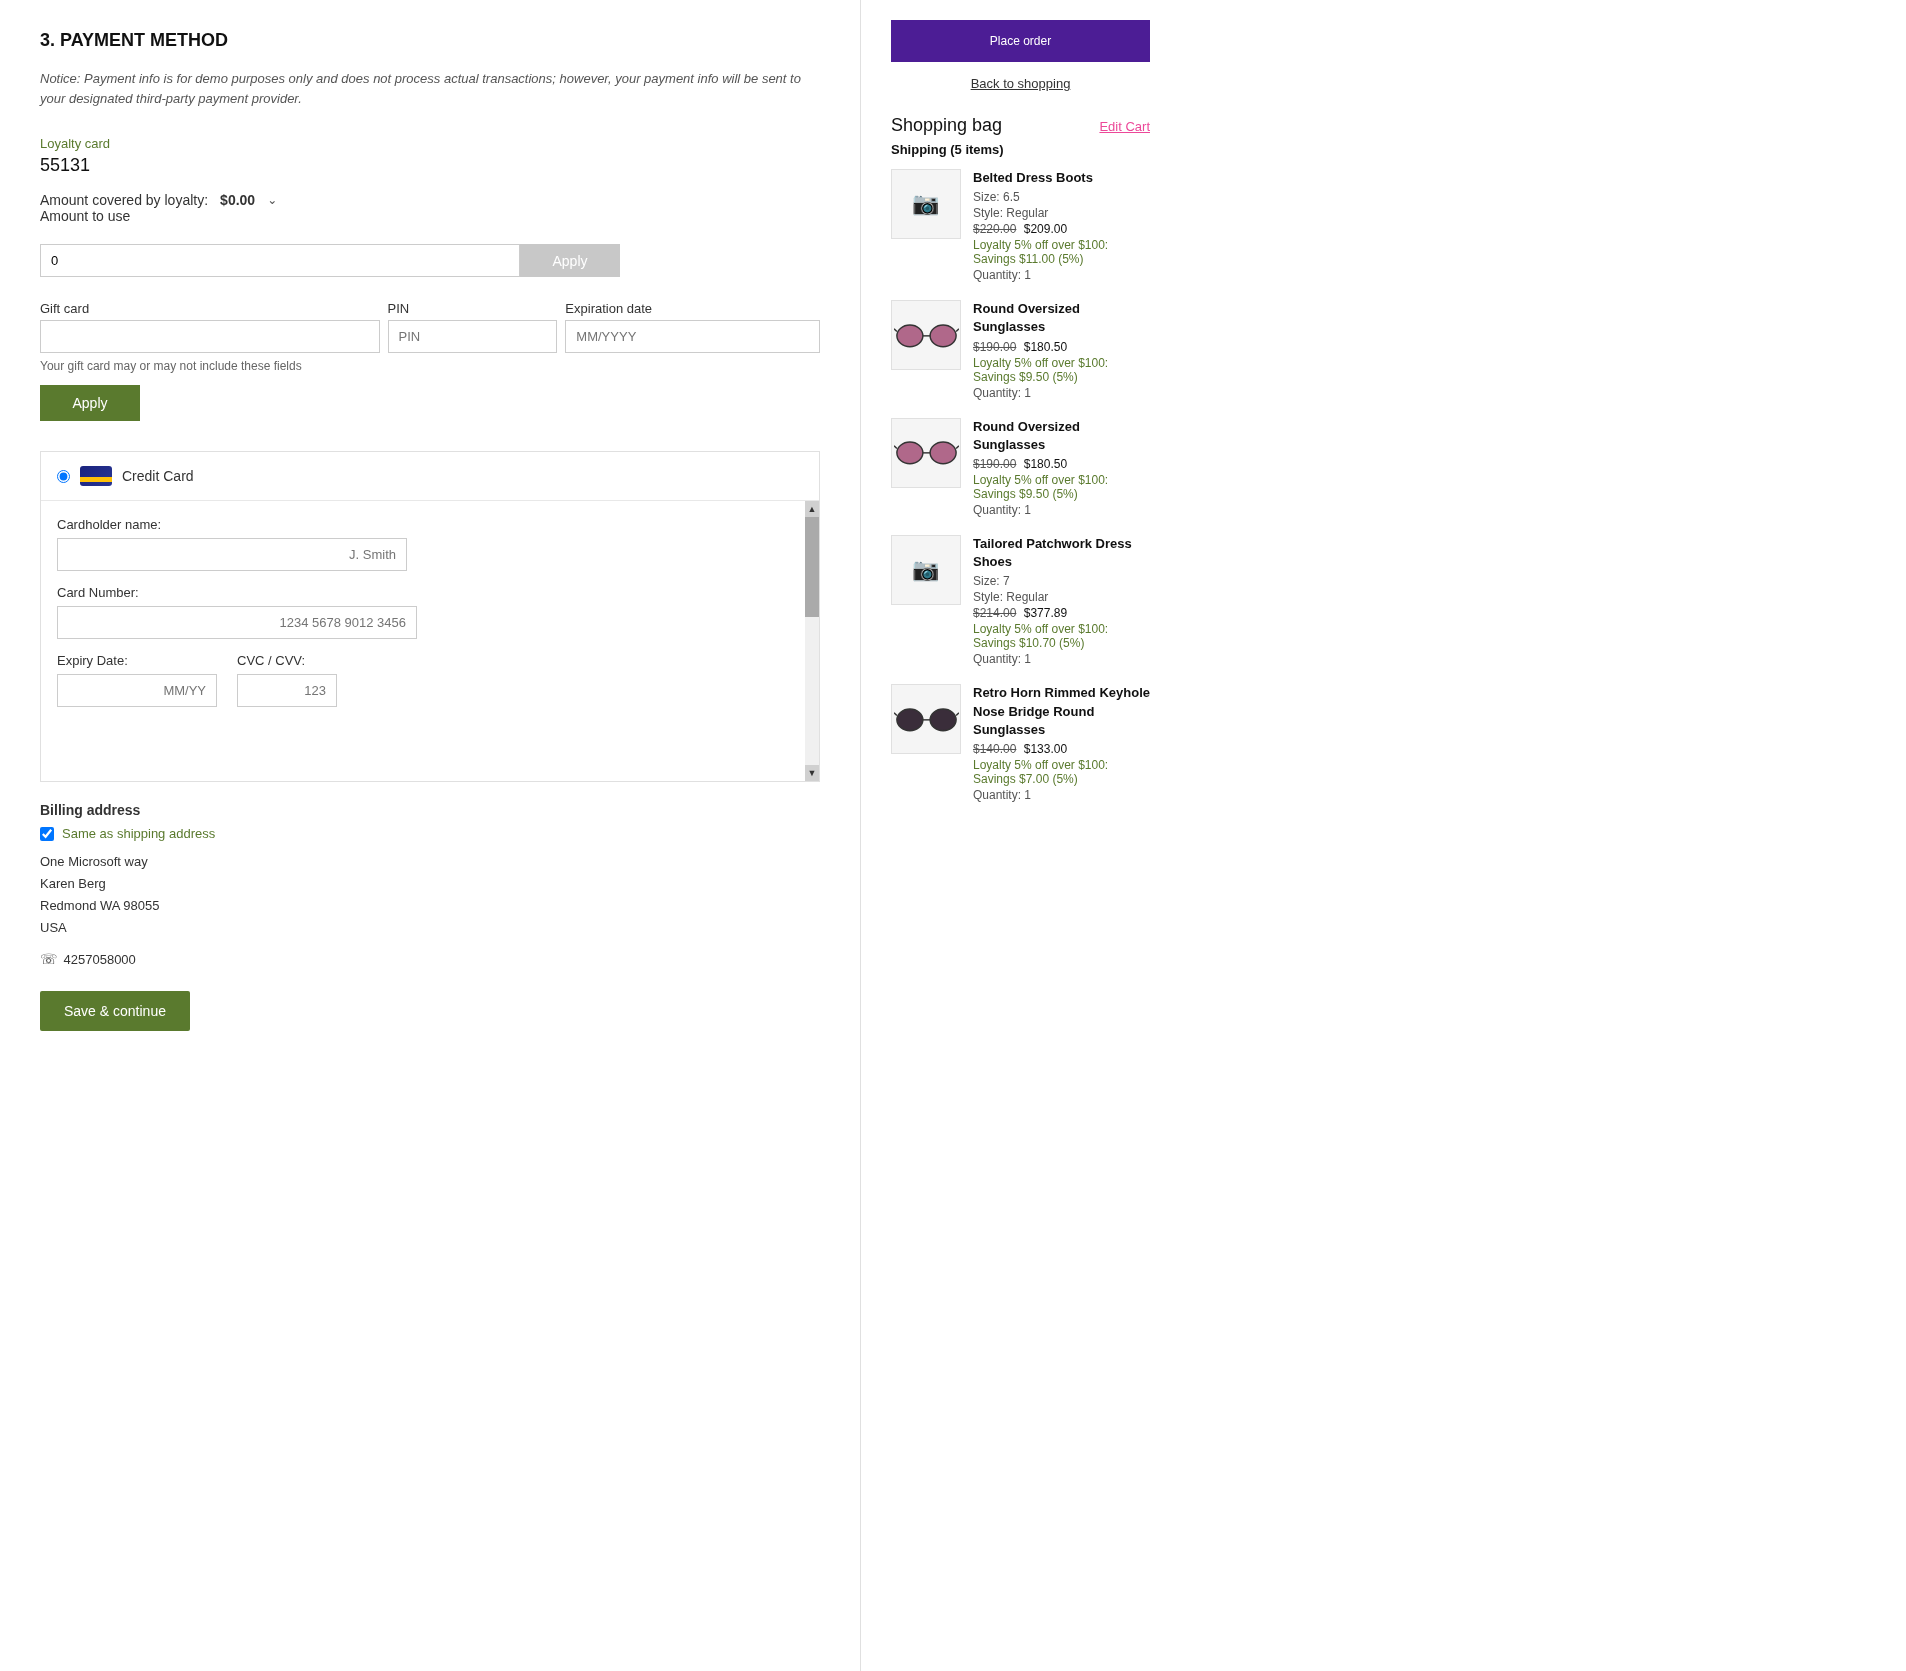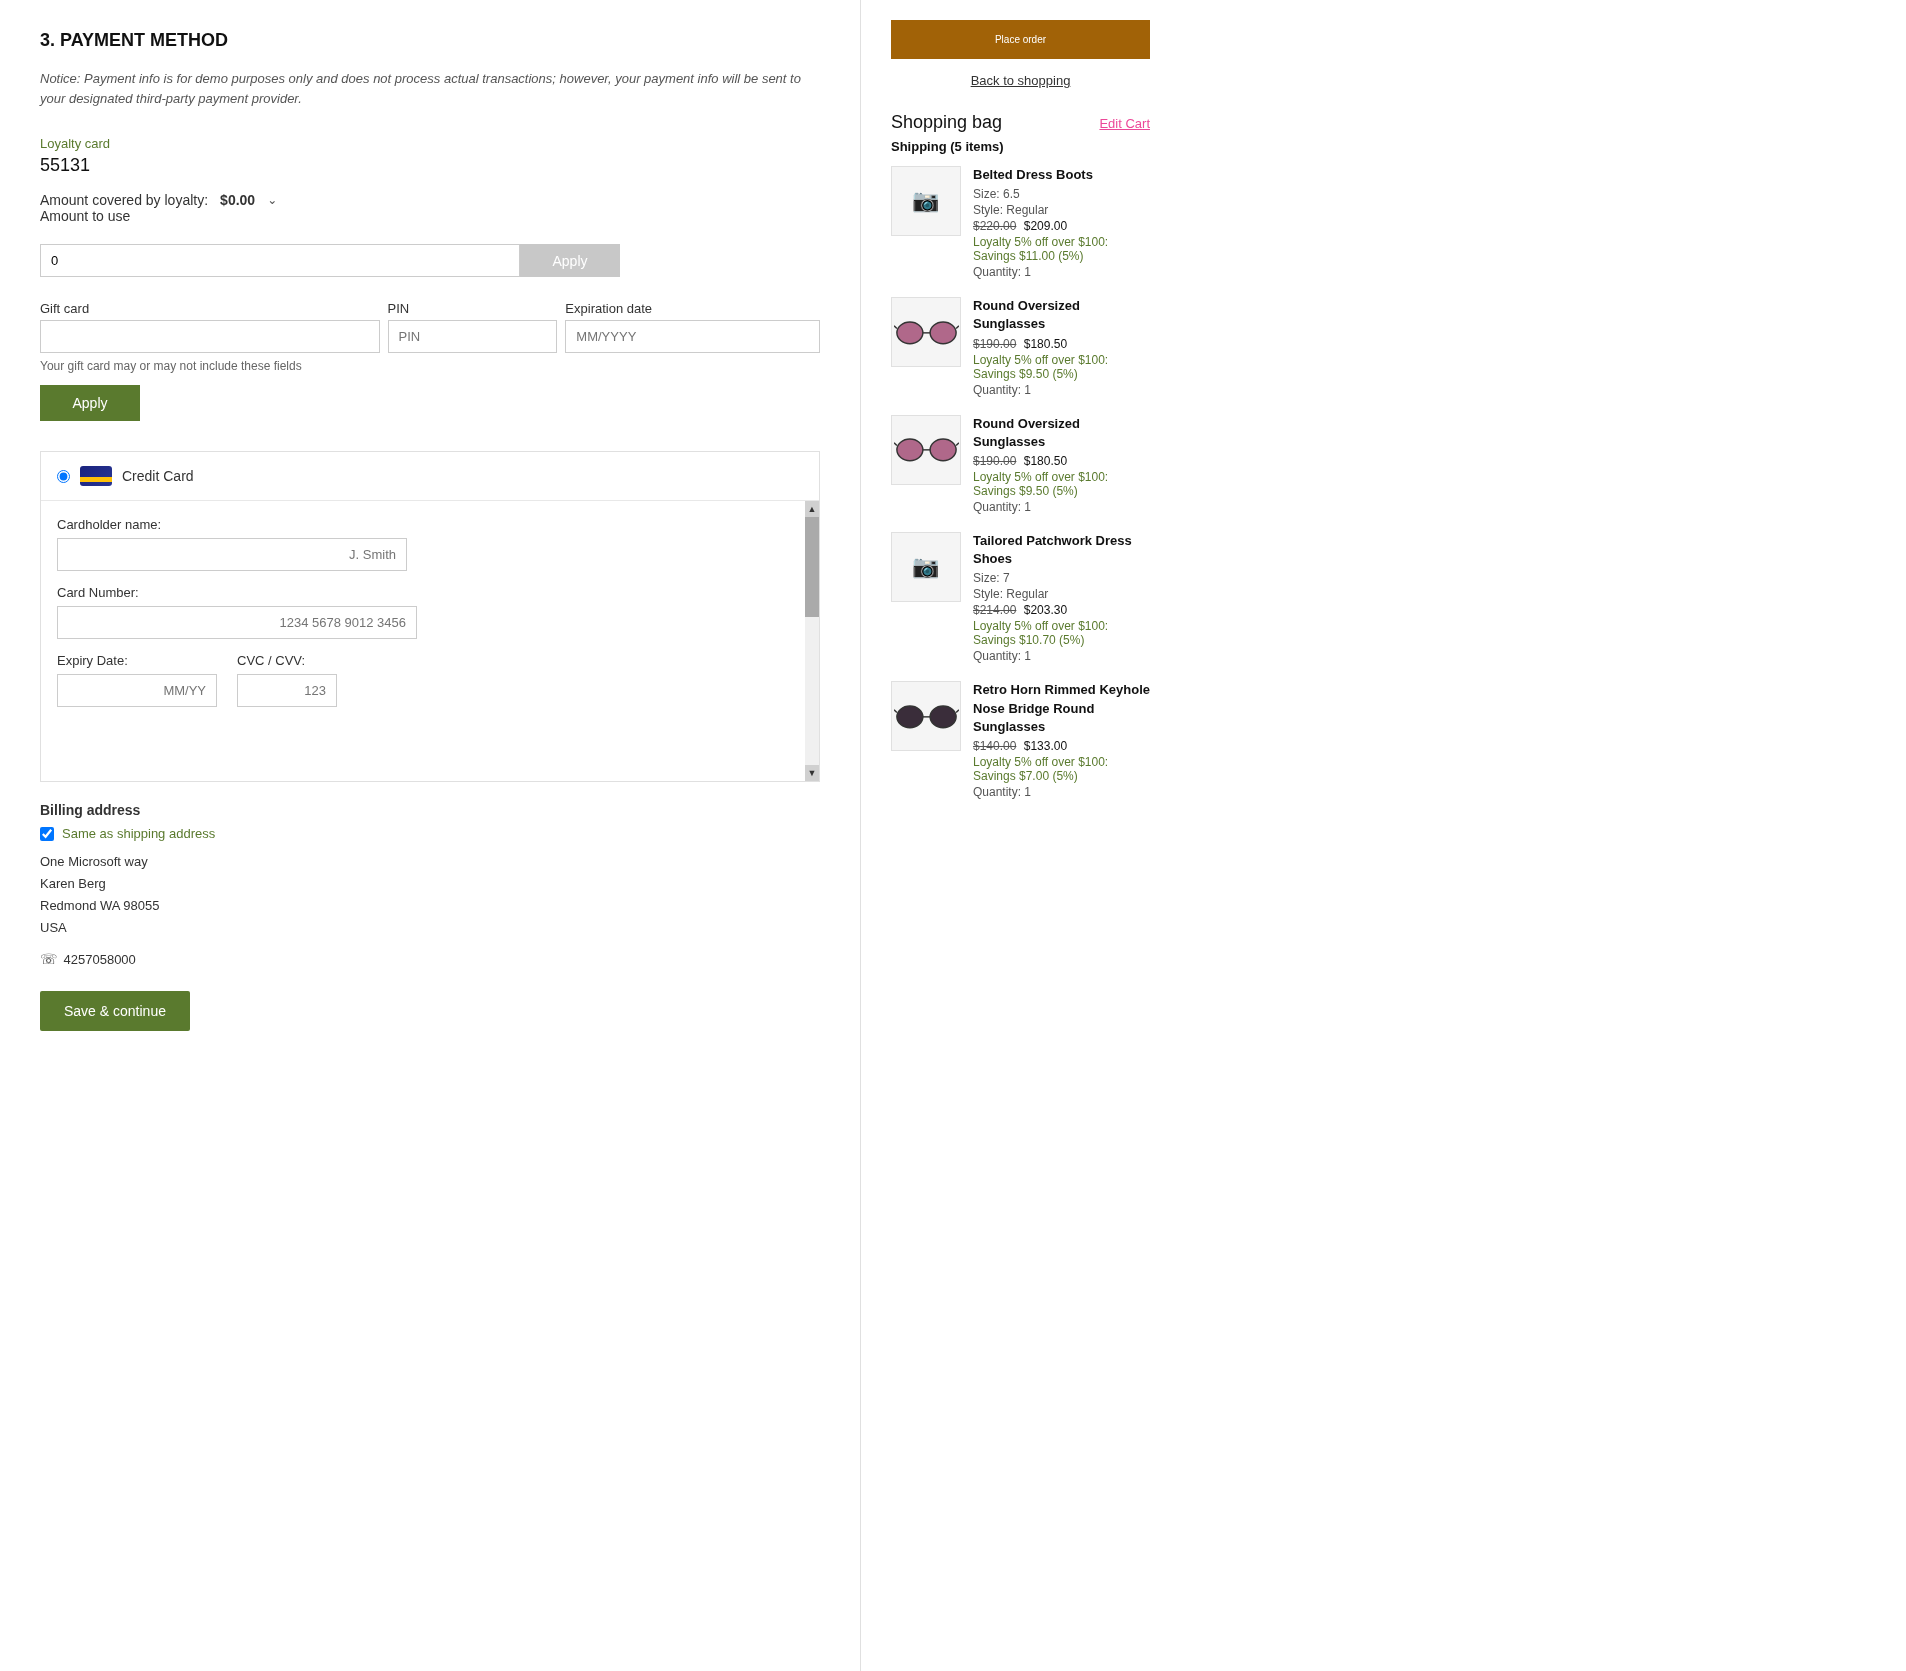--- a/index.html
+++ b/index.html
@@ -59,21 +59,21 @@
     .same-as-shipping input { width: 14px; height: 14px; }
     .same-as-shipping label { font-size: 13px; color: #5a7a2e; }
     .address-block { font-size: 13px; line-height: 1.7; margin-bottom: 12px; }
     .phone-row { display: flex; align-items: center; gap: 6px; font-size: 13px; }
     .phone-icon { font-size: 14px; }
 
     
     .save-btn { background: #5a7a2e; color: #fff; border: none; padding: 12px 24px; font-size: 14px; cursor: pointer; margin-top: 24px; border-radius: 2px; }
 
     
-    .place-order-btn { width: 100%; background: #a16207; color: #fff; border: none; padding: 14px; font-size: 10px; cursor: default; margin-bottom: 14px; }
+    .place-order-btn { width: 100%; background: #4c1d95; color: #fff; border: none; padding: 14px; font-size: 12px; cursor: default; margin-bottom: 14px; }
     .back-to-shopping { display: block; text-align: center; color: #333; font-size: 13px; text-decoration: underline; margin-bottom: 24px; cursor: pointer; }
     .shopping-bag-header { display: flex; justify-content: space-between; align-items: baseline; margin-bottom: 6px; }
     .shopping-bag-title { font-size: 18px; font-weight: normal; color: #111; }
     .edit-cart-link { font-size: 13px; color: #ec4899; text-decoration: underline; cursor: pointer; }
     .shipping-label { font-size: 13px; font-weight: bold; margin-bottom: 12px; color: #111; }
 
     .cart-item { display: flex; gap: 12px; margin-bottom: 18px; }
     .item-image { width: 70px; height: 70px; border: 1px solid #e0e0e0; display: flex; align-items: center; justify-content: center; background: #f5f5f5; flex-shrink: 0; }
     .item-details { flex: 1; }
     .item-name { font-weight: bold; font-size: 13px; line-height: 1.4; margin-bottom: 3px; color: #111; }
@@ -260,21 +260,21 @@
         <div class="cart-item">
     <div class="item-image">
             <span style="color:#ccc;font-size:22px;">📷</span>
           </div>
     <div class="item-details">
       <div class="item-name">Tailored Patchwork Dress Shoes</div>
       <div class="item-meta">Size: 7</div>
             <div class="item-meta">Style: Regular</div>
       <div class="item-prices">
         <span class="original-price">$214.00</span>
-        <span class="sale-price">$203.30</span>
+        <span class="sale-price">$377.89</span>
       </div>
       <div class="loyalty-savings">Loyalty 5% off over $100: Savings $10.70 (5%)</div>
       <div class="item-quantity">Quantity: 1</div>
     </div>
   </div>
         <div class="cart-item">
     <div class="item-image">
             <svg class="sunglass-img" viewBox="0 0 90 55" xmlns="http://www.w3.org/2000/svg">
     <ellipse cx="22" cy="28" rx="18" ry="15" fill="#3a2d3a" stroke="#333" stroke-width="2"></ellipse>
     <ellipse cx="68" cy="28" rx="18" ry="15" fill="#3a2d3a" stroke="#333" stroke-width="2"></ellipse>

